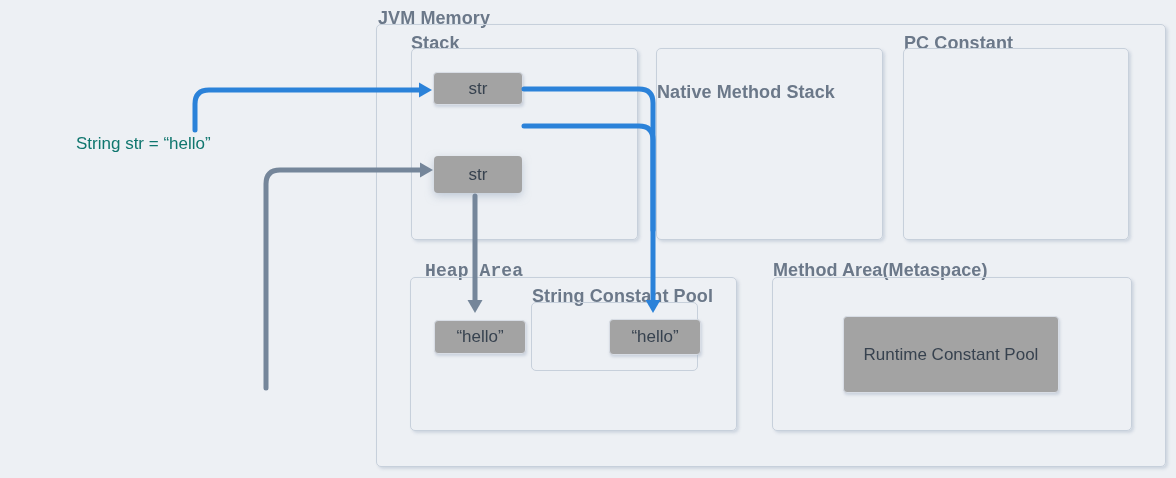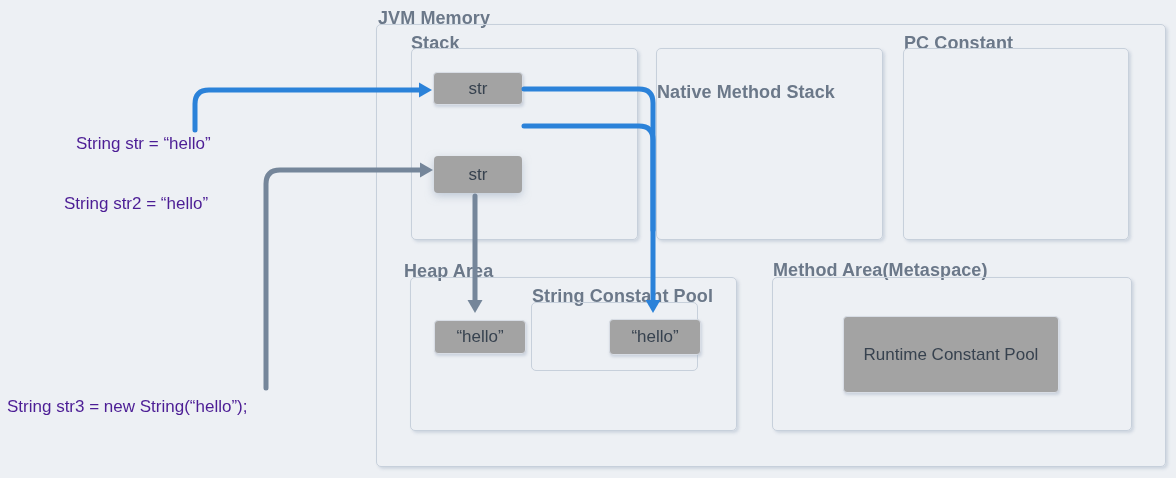--- a/index.html
+++ b/index.html
@@ -45,52 +45,50 @@
     white-space:nowrap;
   }
   .cell.no-border{
     border:none;
     box-shadow:0 3px 8px rgba(152,167,190,.55);
   }
   
   .code-line{
     position:absolute;
     font-size:17px;
-    color:#4c1d95;
+    color:#0f766e;
     white-space:nowrap;
   }
   .arrow-layer{
     position:absolute;
     left:0;top:0;width:1176px;height:478px;
     pointer-events:none;
     z-index:10;
   }
 </style>
 </head>
 <body>
 
 <div class="canvas">
 
   <div class="code-line" style="left:76px;top:134px;">String str = “hello”</div>
-  <div class="code-line" style="left:64px;top:194px;">String str2 = “hello”</div>
-  <div class="code-line" style="left:7px;top:397px;">String str3 = new String(“hello”);</div>
 
   <div class="region-label" style="left:378px;top:8px;">JVM Memory</div>
   <div class="region" style="left:376px;top:24px;width:790px;height:443px;"></div>
 
   <div class="region-label" style="left:411px;top:33px;">Stack</div>
   <div class="region" style="left:411px;top:48px;width:227px;height:192px;"></div>
 
   <div class="region-label" style="left:657px;top:46px;margin-top:36px;">Native Method Stack</div>
   <div class="region" style="left:656px;top:48px;width:227px;height:192px;"></div>
 
   <div class="region-label" style="left:904px;top:33px;">PC Constant</div>
   <div class="region" style="left:903px;top:48px;width:226px;height:192px;"></div>
 
-  <div class="region-label" style="left:404px;top:261px;">Heap Area</div>
+  <div class="region-label" style="left:425px;top:261px;font-family:Liberation Mono, monospace;">Heap Area</div>
   <div class="region" style="left:410px;top:277px;width:327px;height:154px;"></div>
 
   <div class="region-label" style="left:532px;top:286px;">String Constant Pool</div>
   <div class="region" style="left:531px;top:302px;width:167px;height:69px;box-shadow:none;"></div>
 
   <div class="region-label" style="left:773px;top:260px;">Method Area(Metaspace)</div>
   <div class="region" style="left:772px;top:277px;width:360px;height:154px;"></div>
 
   <div class="cell" style="left:433px;top:72px;width:90px;height:33px;">str</div>
   <div class="cell no-border" style="left:434px;top:156px;width:88px;height:37px;">str</div>

